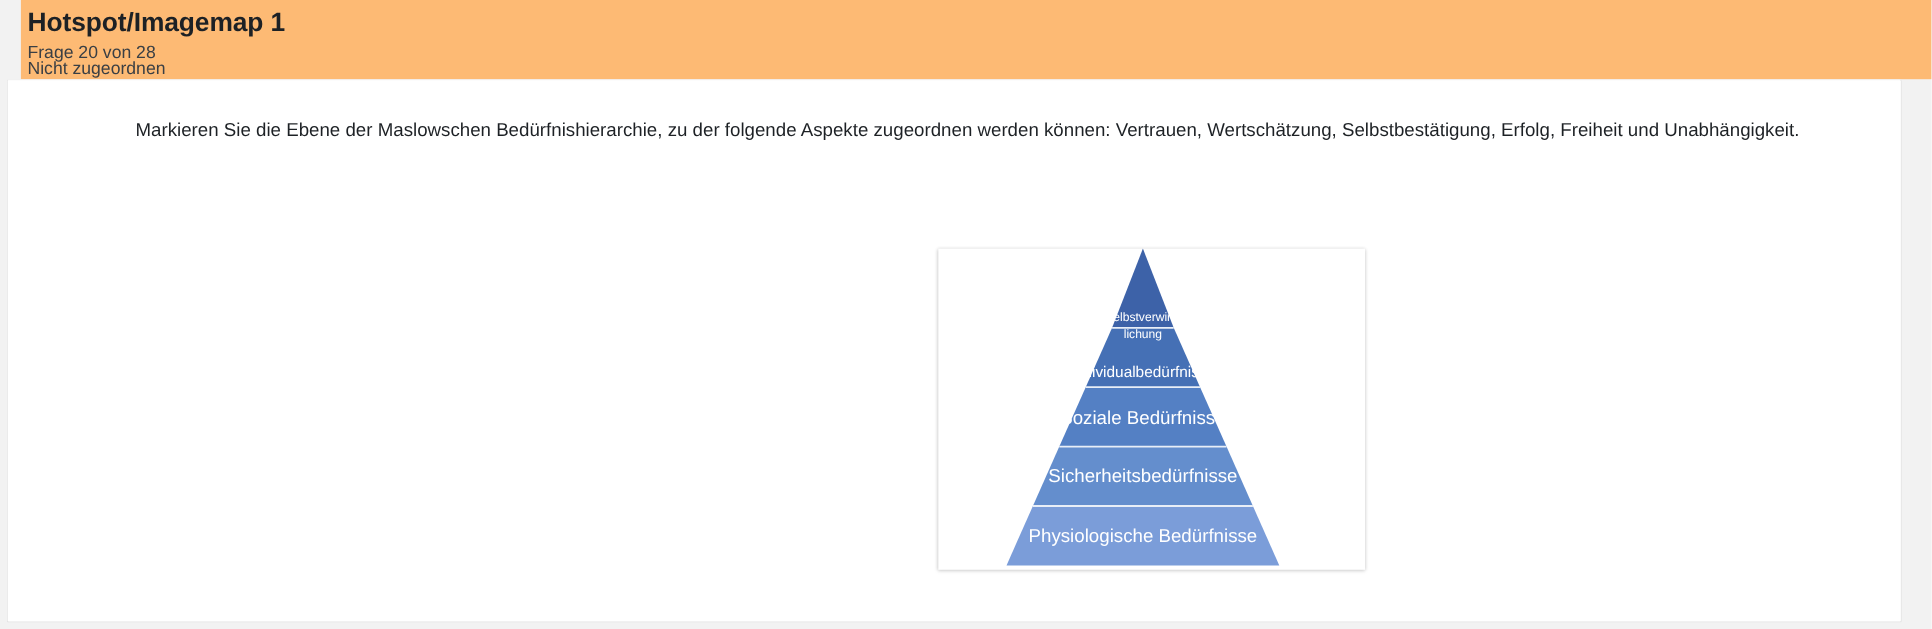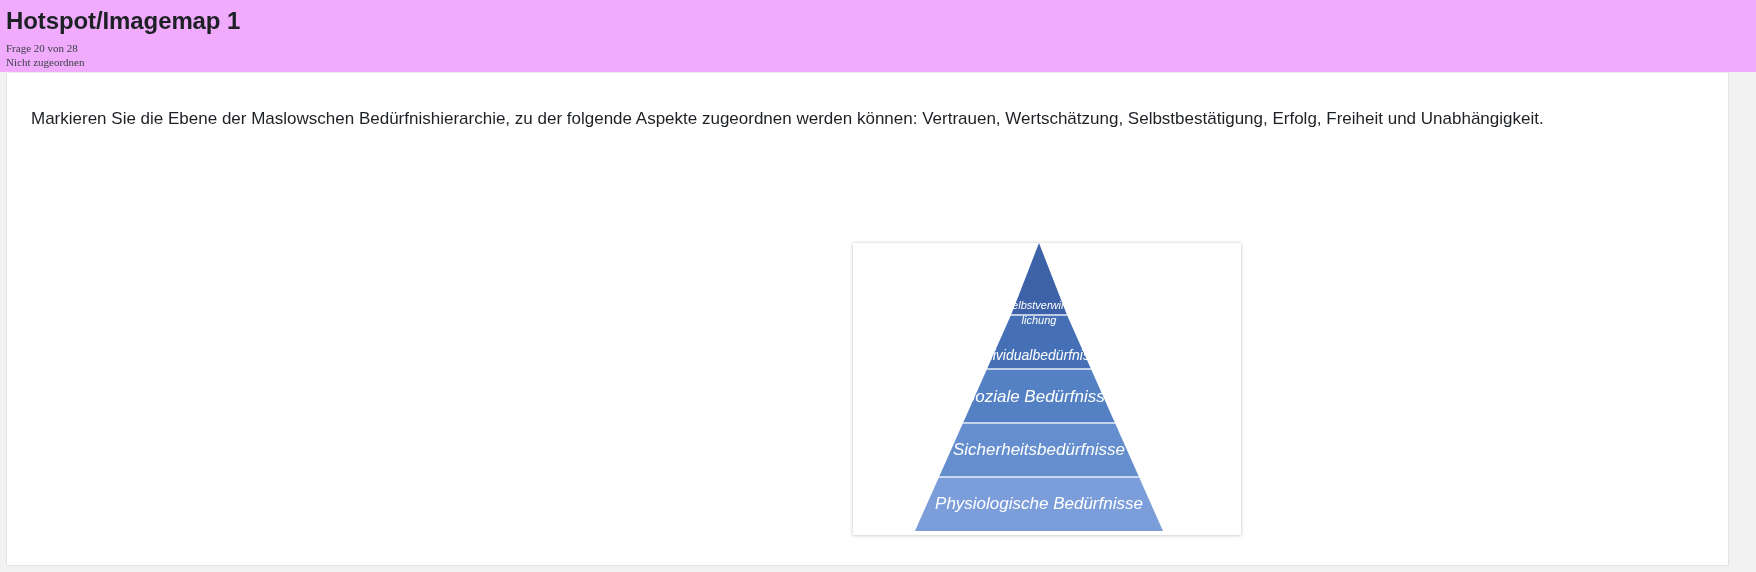--- a/index.html
+++ b/index.html
@@ -12,69 +12,69 @@
     height: 572px;
     background: #f2f2f2;
     font-family: "Liberation Sans", "DejaVu Sans", sans-serif;
     color: #212529;
     overflow: hidden;
   }
 
   
   .qheader {
     padding: 6px 0 0 6px;
-    background: #f0abfc;
+    background: #fdba74;
     height: 72px;
     box-sizing: border-box;
+    margin-left: 19px;
   }
   .qtitle {
     font-size: 24px;
     font-weight: bold;
     line-height: 30px;
     letter-spacing: -0.1px;
     color: #1d2125;
     margin: 0 0 6px 0;
   }
   .qmeta {
-    font-size: 11px;
+    font-size: 16px;
     line-height: 13.5px;
     color: #3a3f44;
-    font-family: Liberation Serif, serif;
   }
   .qmeta div { white-space: nowrap; }
 
   
   .qcard {
     position: relative;
     margin: 0 27px 0 6px;
     background: #ffffff;
     border: 1px solid #e3e3e3;
     border-top: 1px solid #ededed;
     border-radius: 2px;
     height: 494px;
     box-sizing: border-box;
     overflow: hidden;
+    text-align: center;
   }
 
   .qtext {
     font-size: 17px;
     line-height: 24px;
     color: #1d2125;
     padding: 34px 0 0 24px;
     white-space: nowrap;
   }
 
   
   .figure-wrap {
     position: absolute;
     left: 846px;
-    top: 170px;
+    top: 153px;
     width: 388px;
     height: 292px;
-    font-style: italic;
   }
   .figure-frame {
     position: absolute;
     inset: 0;
     background: #ffffff;
     box-shadow: 0 0 3px rgba(0,0,0,0.18), 0 1px 4px rgba(0,0,0,0.10);
   }
   .pyramid-svg {
     position: absolute;
     inset: 0;

